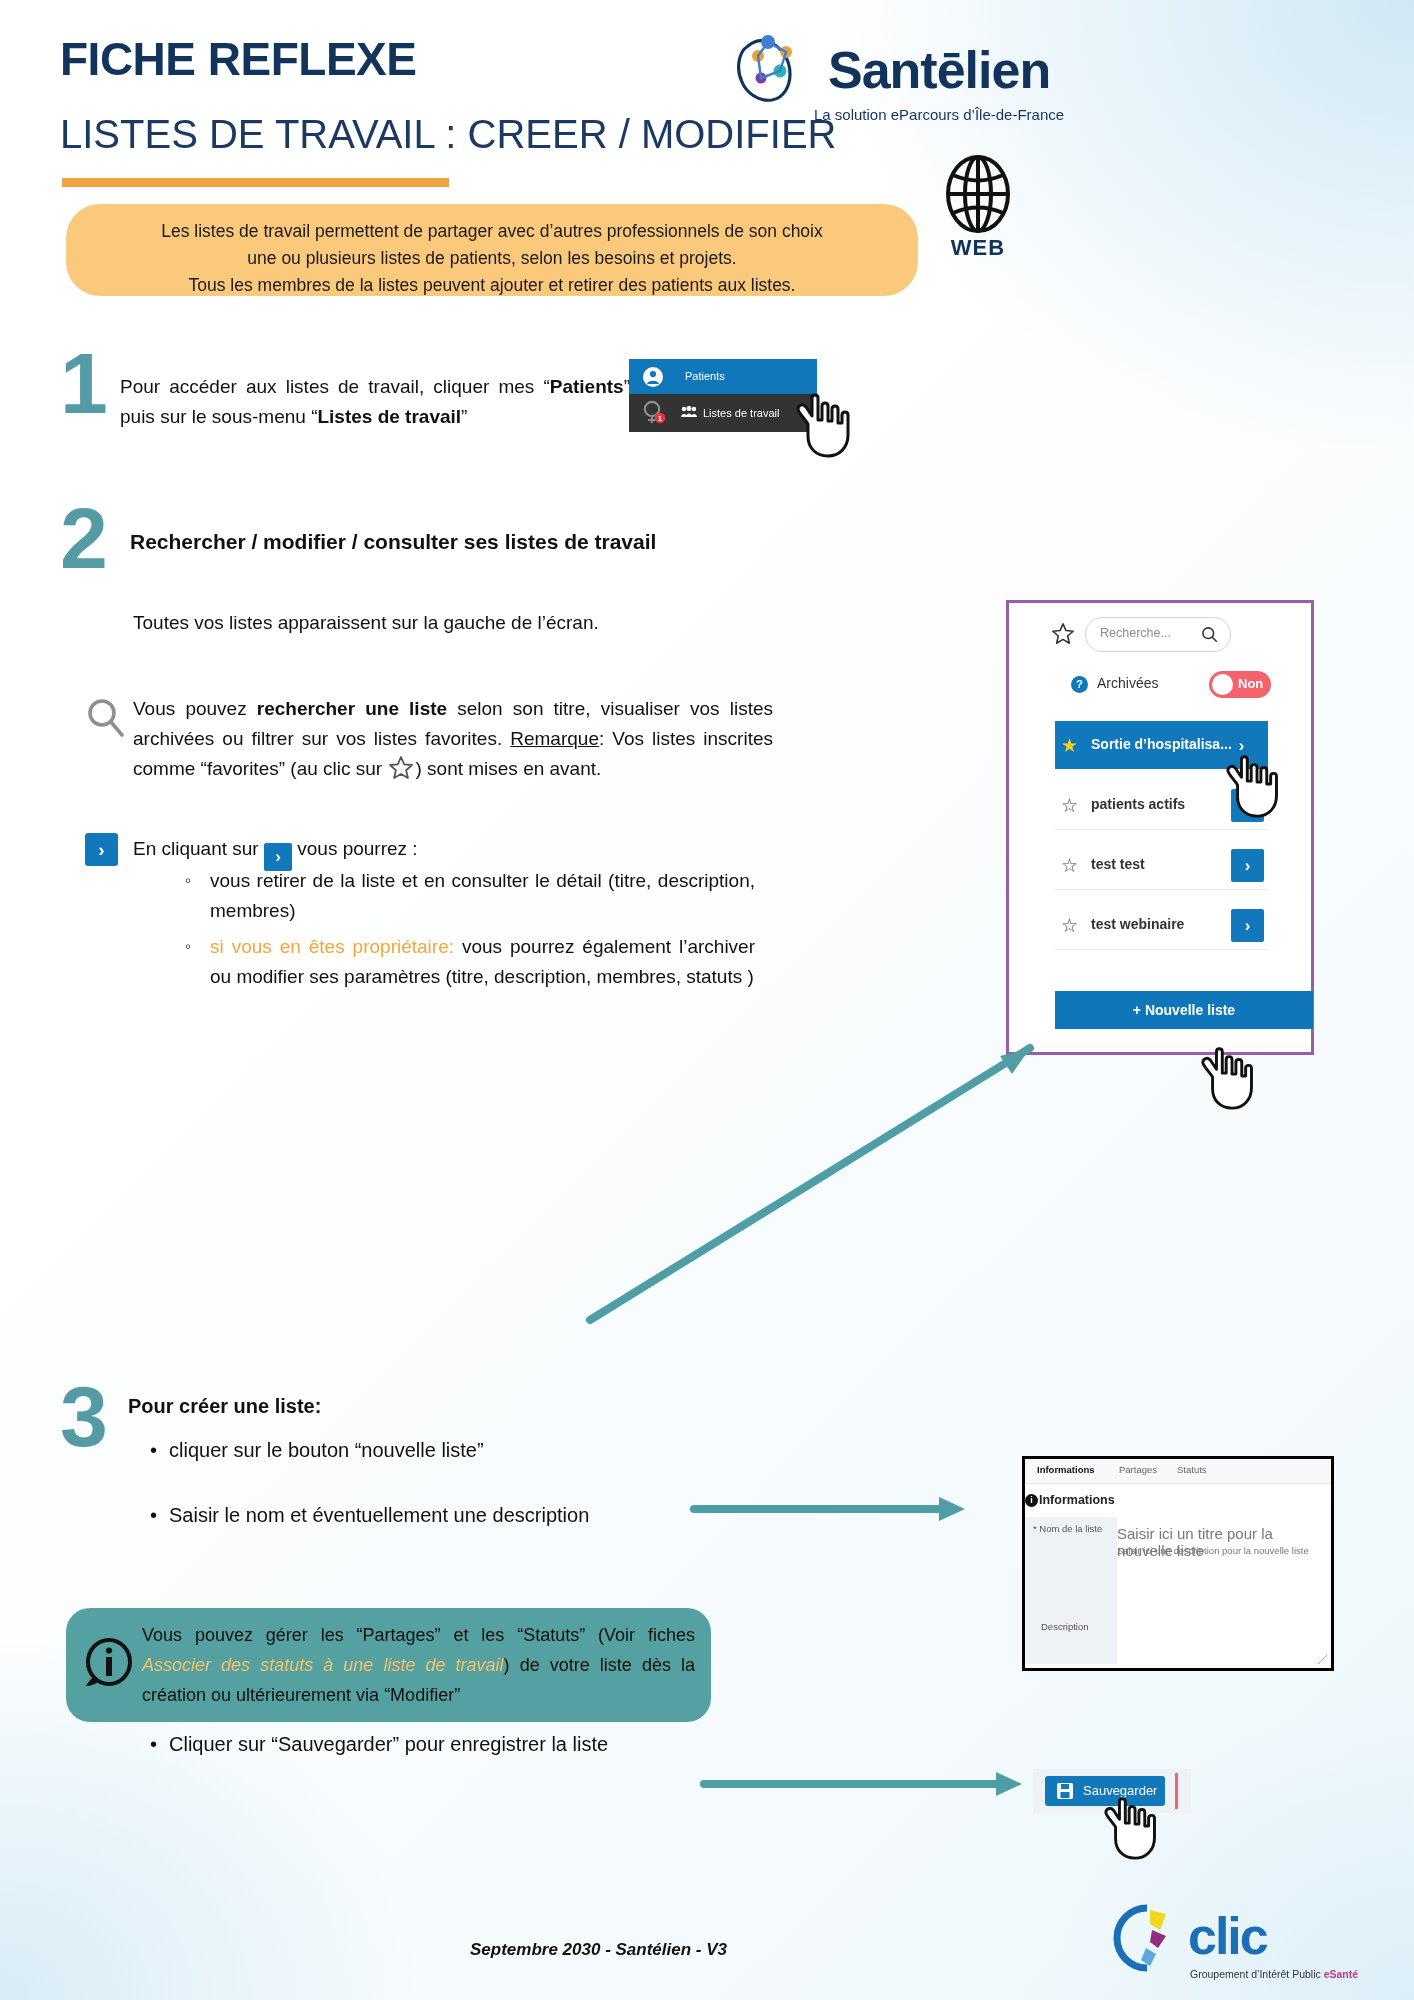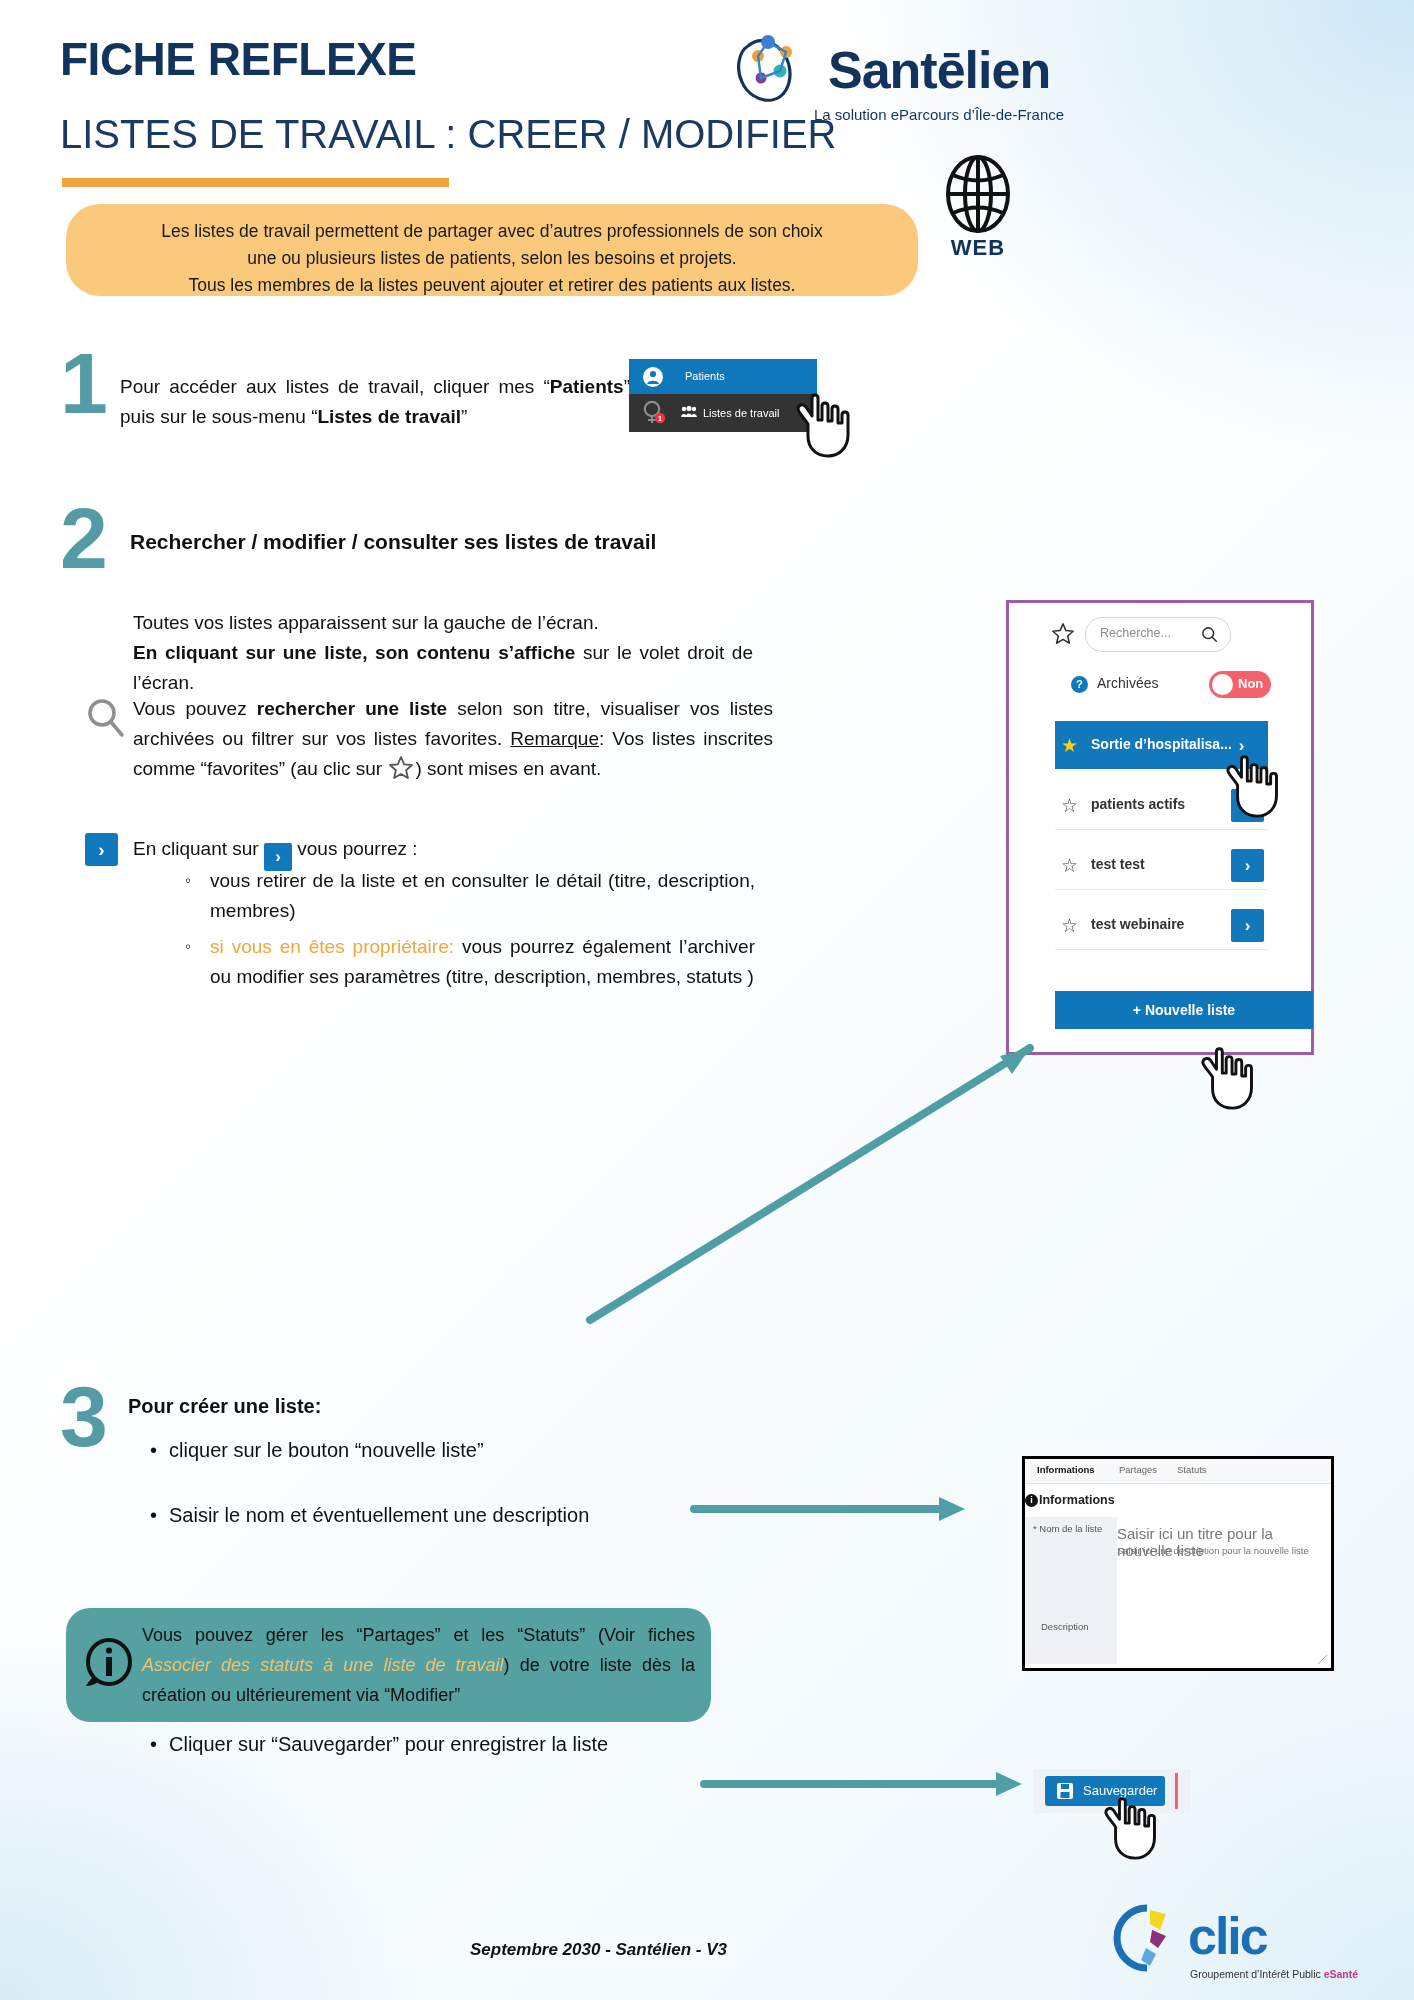--- a/index.html
+++ b/index.html
@@ -207,21 +207,20 @@
   <svg class="hand" style="left:163px;top:31px;" width="74" height="70" viewBox="0 0 74 70">
     <path d="M20 8 C20 4 26 4 26 8 L26 30 L30 30 L30 16 C30 12 36 12 36 16 L36 31 L40 31 L40 19 C40 15 46 15 46 19 L46 33 L50 33 L50 25 C50 21 56 21 56 25 L56 45 C56 58 47 66 36 66 C24 66 16 58 16 46 L16 34 C12 28 6 22 6 19 C6 15 11 13 14 17 L20 26 Z" fill="#fff" stroke="#111" stroke-width="3" stroke-linejoin="round"></path>
   </svg>
 </div>
 
 <div class="abs step-num" style="left:60px;top:500px;">2</div>
 <div class="abs" style="left:130px;top:530px;width:640px;font-size:21px;font-weight:bold;color:#111;">Rechercher / modifier / consulter ses listes de travail</div>
 
 <div class="abs body-txt" style="left:133px;top:608px;width:620px;">
   <div>Toutes vos listes apparaissent sur la gauche de l’écran.</div>
-  <div><span class="bold">En cliquant sur une liste, son contenu s’affiche</span><span> sur le volet droit de l’écran.</span></div>
 </div>
 
 <svg class="abs" style="left:85px;top:697px;" width="42" height="42" viewBox="0 0 42 42">
   <circle cx="17" cy="16" r="12" fill="none" stroke="#8f8f8f" stroke-width="3.6"></circle>
   <line x1="26" y1="25" x2="37" y2="38" stroke="#8f8f8f" stroke-width="3.6" stroke-linecap="round"></line>
 </svg>
 <div class="abs body-txt" style="left:133px;top:694px;width:640px;">
   <span>Vous pouvez </span><span class="bold">rechercher une liste</span><span> selon son titre, visualiser vos listes archivées ou filtrer sur vos listes favorites.</span>
   <span class="ul">Remarque</span><span>: Vos listes inscrites comme “favorites” (au clic sur</span>
   <svg style="vertical-align:-6px;margin:0 1px;" width="26" height="26" viewBox="0 0 26 26">

